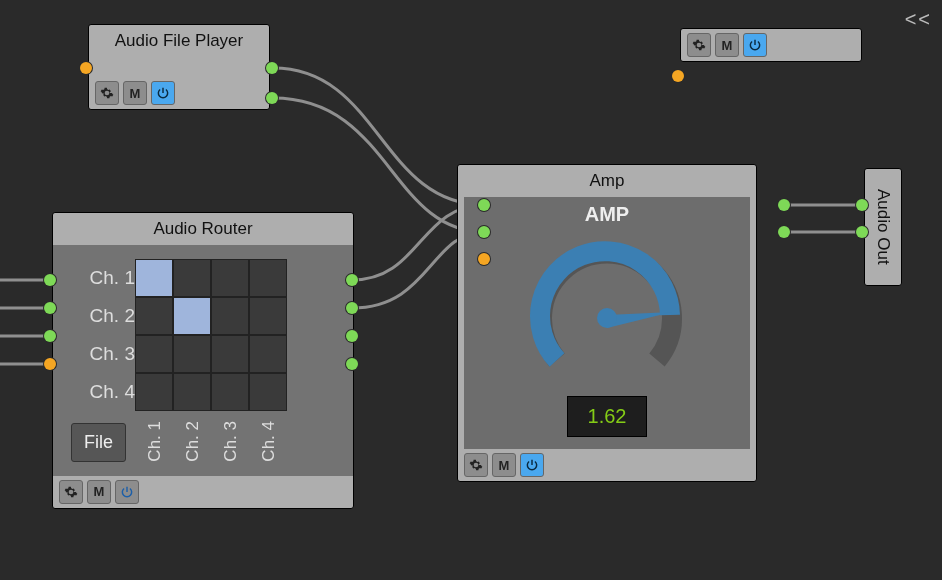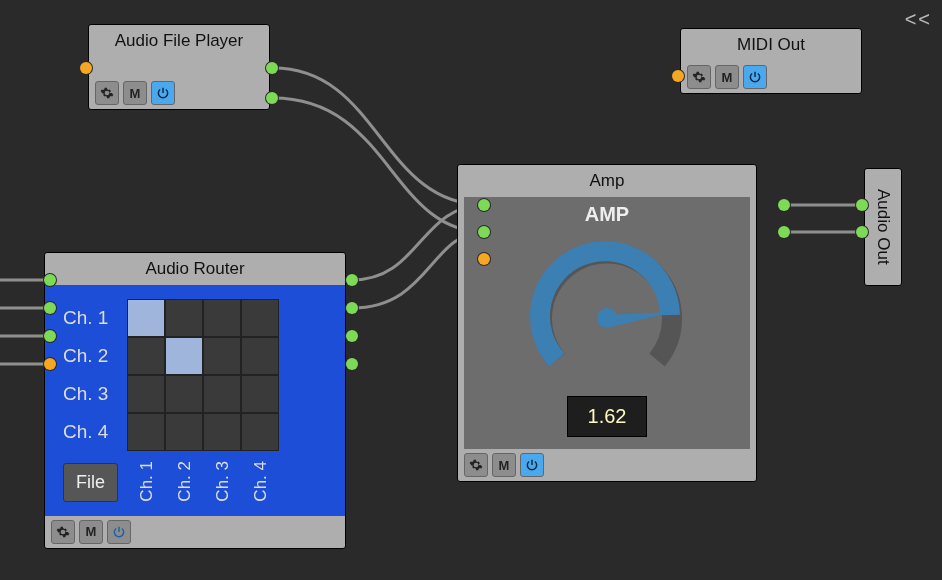--- a/index.html
+++ b/index.html
@@ -1,40 +1,40 @@
 <!DOCTYPE html>
 <html><head>
 <meta charset="utf-8">
 <style>
   html,body{margin:0;padding:0;width:942px;height:580px;background:#2a2a2a;font-family:-apple-system,"Helvetica Neue",Arial,sans-serif;overflow:hidden;color:#ddd;}
   svg.wires{position:absolute;left:0;top:0;width:942px;height:580px;pointer-events:none;z-index:1;}
   .node{position:absolute;background:#aeaeae;border:1px solid #000;border-radius:3px;z-index:3;}
   .node-title{text-align:center;font-size:17px;color:#111;padding:6px 8px;font-weight:400;}
-  .node-body{background:#1d4ed8;margin:0;}
+  .node-body{background:#737373;margin:0;text-align:right;}
   .node-footer{display:flex;align-items:center;gap:4px;padding:4px 6px;}
   .icon-btn{width:22px;height:22px;display:flex;align-items:center;justify-content:center;border-radius:3px;background:#8d8d8d;color:#222;font-size:13px;border:1px solid #666;}
   .icon-btn.m{font-weight:600;}
   .icon-btn.power{background:#4aa8ef;color:#0a2a40;}
   .port{position:absolute;width:12px;height:12px;border-radius:50%;z-index:4;}
   .port.green{background:#7ed957;box-shadow:0 0 0 1px #2a2a2a;}
   .port.orange{background:#f5a623;box-shadow:0 0 0 1px #2a2a2a;}
   
   .router-body{padding:14px 18px 14px 18px;color:#ddd;}
   .router-row{display:flex;align-items:center;height:38px;}
   .router-row .lbl{width:64px;font-size:19px;color:#ddd;}
   .cell{width:38px;height:38px;background:#3a3a3a;border:1px solid #222;box-sizing:border-box;}
   .cell.on{background:#9fb5dc;}
   .router-cols{display:flex;margin-left:64px;}
   .col-lbl{width:38px;display:flex;align-items:center;justify-content:center;}
   .col-lbl span{writing-mode:vertical-rl;transform:rotate(180deg);font-size:17px;color:#ddd;}
   .size-btn{background:#565656;color:#eee;padding:8px 12px;font-size:18px;border-radius:3px;border:1px solid #333;display:inline-block;}
   
   .amp-body{background:#6d6d6d;margin:0 6px;padding:6px 0 12px 0;display:flex;flex-direction:column;align-items:center;}
   .amp-label{color:#eee;font-size:20px;font-weight:600;margin-bottom:4px;}
-  .amp-value{background:#1e1e1e;color:#fef9c3;padding:8px 20px;font-size:20px;border:1px solid #000;margin-top:6px;}
+  .amp-value{background:#1e1e1e;color:#84cc16;padding:8px 20px;font-size:20px;border:1px solid #000;margin-top:6px;}
   
   .vnode{position:absolute;background:#aeaeae;border:1px solid #000;border-radius:3px;z-index:3;display:flex;align-items:center;justify-content:center;}
   .vnode span{writing-mode:vertical-rl;font-size:17px;color:#111;}
   .collapse{position:absolute;right:10px;top:8px;color:#bbb;font-size:20px;letter-spacing:2px;z-index:5;cursor:pointer;}
 </style>
 </head>
 <body>
 
 <svg class="wires">
   <g stroke="#8f8f8f" stroke-width="3" fill="none">
@@ -72,38 +72,37 @@
           <path fill="none" stroke="#0a2a40" stroke-width="2.5" d="M12 3v9M7 6a8 8 0 1010 0"></path>
         </svg>
     </div>
   </div>
 </div>
 <div class="port orange" style="left:80px;top:62px;"></div>
 <div class="port green" style="left:266px;top:62px;"></div>
 <div class="port green" style="left:266px;top:92px;"></div>
 
 <div class="node" style="left:680px;top:28px;width:180px;">
-  <div class="node-title">MIDI Out</div>
   <div class="node-footer">
     <div class="icon-btn">
       <svg width="14" height="14" viewBox="0 0 24 24">
           <path fill="#222" d="M12 8a4 4 0 100 8 4 4 0 000-8zm9 4a7 7 0 01-.1 1.2l2 1.6-2 3.4-2.4-1a7 7 0 01-2 1.2l-.4 2.6h-4l-.4-2.6a7 7 0 01-2-1.2l-2.4 1-2-3.4 2-1.6A7 7 0 013 12a7 7 0 01.1-1.2l-2-1.6 2-3.4 2.4 1a7 7 0 012-1.2L7.9 3h4l.4 2.6a7 7 0 012 1.2l2.4-1 2 3.4-2 1.6c.1.4.1.8.1 1.2z"></path>
         </svg>
     </div>
     <div class="icon-btn m">M</div>
     <div class="icon-btn power">
       <svg width="14" height="14" viewBox="0 0 24 24">
           <path fill="none" stroke="#0a2a40" stroke-width="2.5" d="M12 3v9M7 6a8 8 0 1010 0"></path>
         </svg>
     </div>
   </div>
 </div>
 <div class="port orange" style="left:672px;top:70px;"></div>
 
-<div class="node" style="left:44px;top:212px;width:300px;margin-top:40px;">
+<div class="node" style="left:52px;top:212px;width:300px;">
   <div class="node-title">Audio Router</div>
   <div class="node-body router-body">
     <div class="router-row">
       <div class="lbl">Ch. 1</div>
       <div class="cell on"></div>
       <div class="cell"></div>
       <div class="cell"></div>
       <div class="cell"></div>
     </div>
     <div class="router-row">

